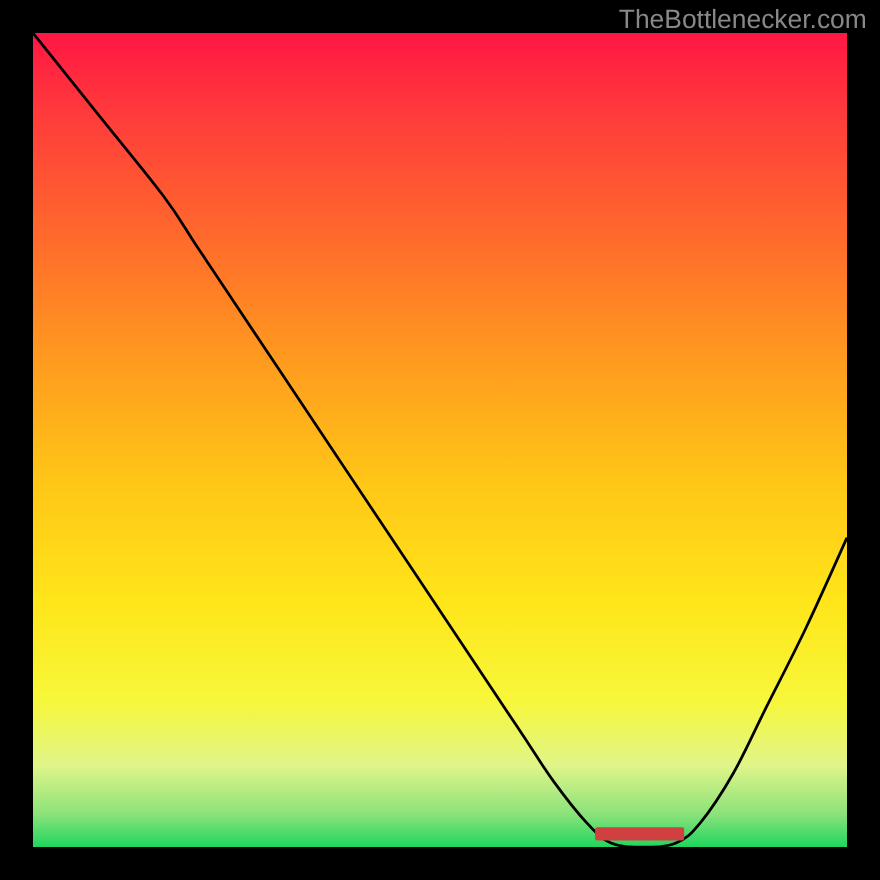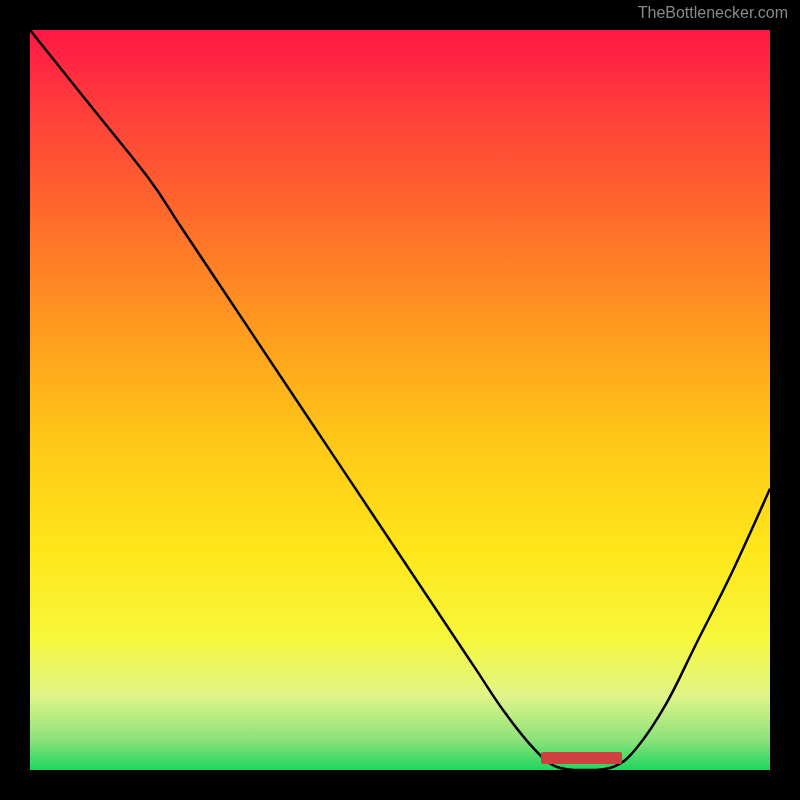--- a/index.html
+++ b/index.html
@@ -10,21 +10,21 @@
     height: 800px;
     overflow: hidden;
     position: relative;
     font-family: Arial, sans-serif;
   }
   .watermark {
     position: absolute;
     top: 4px;
     right: 12px;
     color: #888;
-    font-size: 16px;
+    font-size: 24px;
     font-weight: 500;
     z-index: 10;
   }
   .plot-area {
     position: absolute;
     left: 30px;
     top: 30px;
     width: 740px;
     height: 740px;
   }

